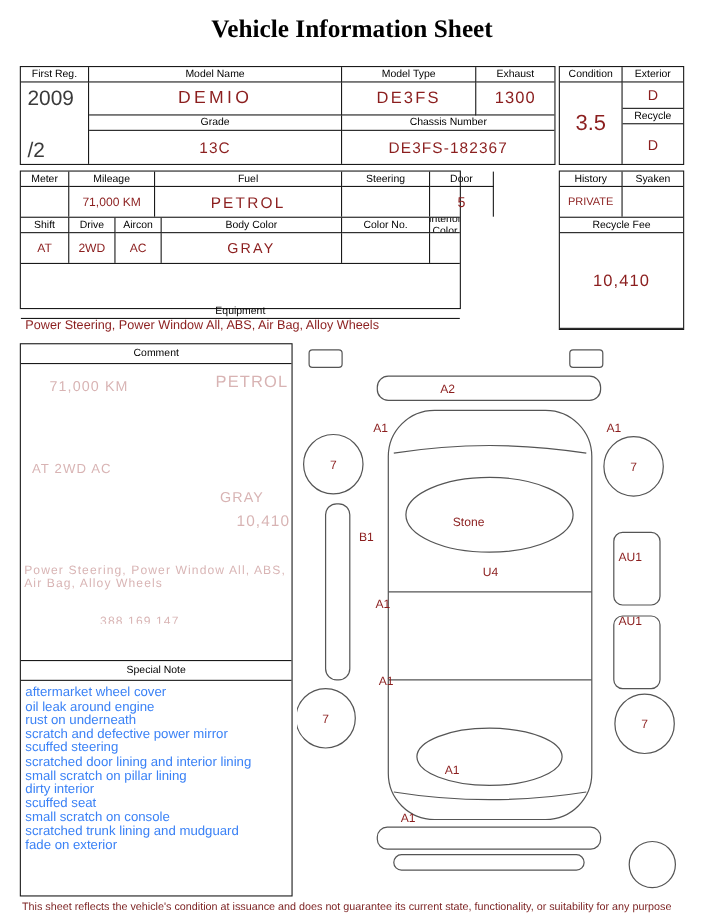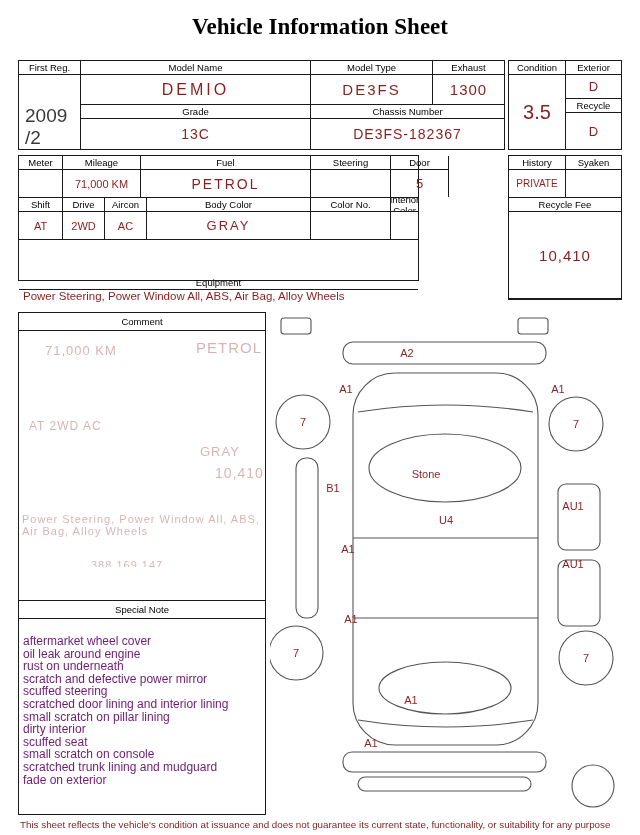--- a/index.html
+++ b/index.html
@@ -15,39 +15,39 @@
   .nr{border-right:none;}
   .nb{border-bottom:none;}
   .lbl{font-size:9.5px;color:#000;text-align:center;}
   .val{color:#8b1e1e;}
   .rowgrp{display:grid;grid-template-rows:14px 1fr;border-bottom:1px solid #1a1a1a;box-sizing:border-box;}
   .rowgrp.last{border-bottom:none;}
   .box-hdr{height:17px;flex:0 0 17px;border-bottom:1px solid #1a1a1a;display:flex;
            align-items:center;justify-content:center;font-size:9.5px;color:#000;}
   .hdr2{border-top:1px solid #1a1a1a;margin-top:33px;}
   .comment-area{flex:0 0 236px;position:relative;overflow:hidden;}
-  .notes{flex:1;padding:4px 2px 0 4px;color:#701a75;font-size:12px;line-height:12.6px;overflow:hidden;margin-top:12px;}
+  .notes{flex:1;padding:4px 2px 0 4px;color:#3b82f6;font-size:12px;line-height:12.6px;overflow:hidden;}
   .note-item{word-break:break-all;}
   .ghost{position:absolute;color:#b26a6a;opacity:.5;letter-spacing:1px;white-space:pre;}
   .footer{position:absolute;left:20px;top:819px;width:606px;font-size:9.8px;color:#7a1f1f;}
   svg text{font-family:"Liberation Sans",sans-serif;}
 </style>
 </head>
 <body>
 
 <div class="sheet">
 
   <div class="title">Vehicle Information Sheet</div>
 
   <div class="blk grid" style="left:18px;top:60px;width:487px;height:90px;grid-template-columns:62px 230px 122px 1fr;grid-template-rows:14px 30px 14px 1fr;">
     <div class="c lbl" style="grid-area:1/1">First Reg.</div>
     <div class="c lbl" style="grid-area:1/2">Model Name</div>
     <div class="c lbl" style="grid-area:1/3">Model Type</div>
     <div class="c lbl nr" style="grid-area:1/4">Exhaust</div>
-    <div class="c nb" style="grid-area:2/1/5/2;flex-direction:column;align-items:flex-start;justify-content:flex-end;padding:4px 0 0 6px;font-size:19px;color:#3a3a3a;line-height:1.15;">
+    <div class="c nb" style="grid-area:2/1/5/2;flex-direction:column;align-items:flex-start;justify-content:flex-end;padding:4px 0 0 6px;font-size:19px;color:#3a3a3a;line-height:1.15;gap:26px;">
       <div>2009</div>
       <div>/2</div>
     </div>
     <div class="c val" style="grid-area:2/2;font-size:16px;letter-spacing:3px">DEMIO</div>
     <div class="c val" style="grid-area:2/3;font-size:15px;letter-spacing:2px">DE3FS</div>
     <div class="c val nr" style="grid-area:2/4;font-size:15px;letter-spacing:1px">1300</div>
     <div class="c lbl" style="grid-area:3/2">Grade</div>
     <div class="c lbl nr" style="grid-area:3/3/4/5">Chassis Number</div>
     <div class="c val nb" style="grid-area:4/2;font-size:14px;letter-spacing:1px">13C</div>
     <div class="c val nb nr" style="grid-area:4/3/5/5;font-size:14px;letter-spacing:1px">DE3FS-182367</div>

